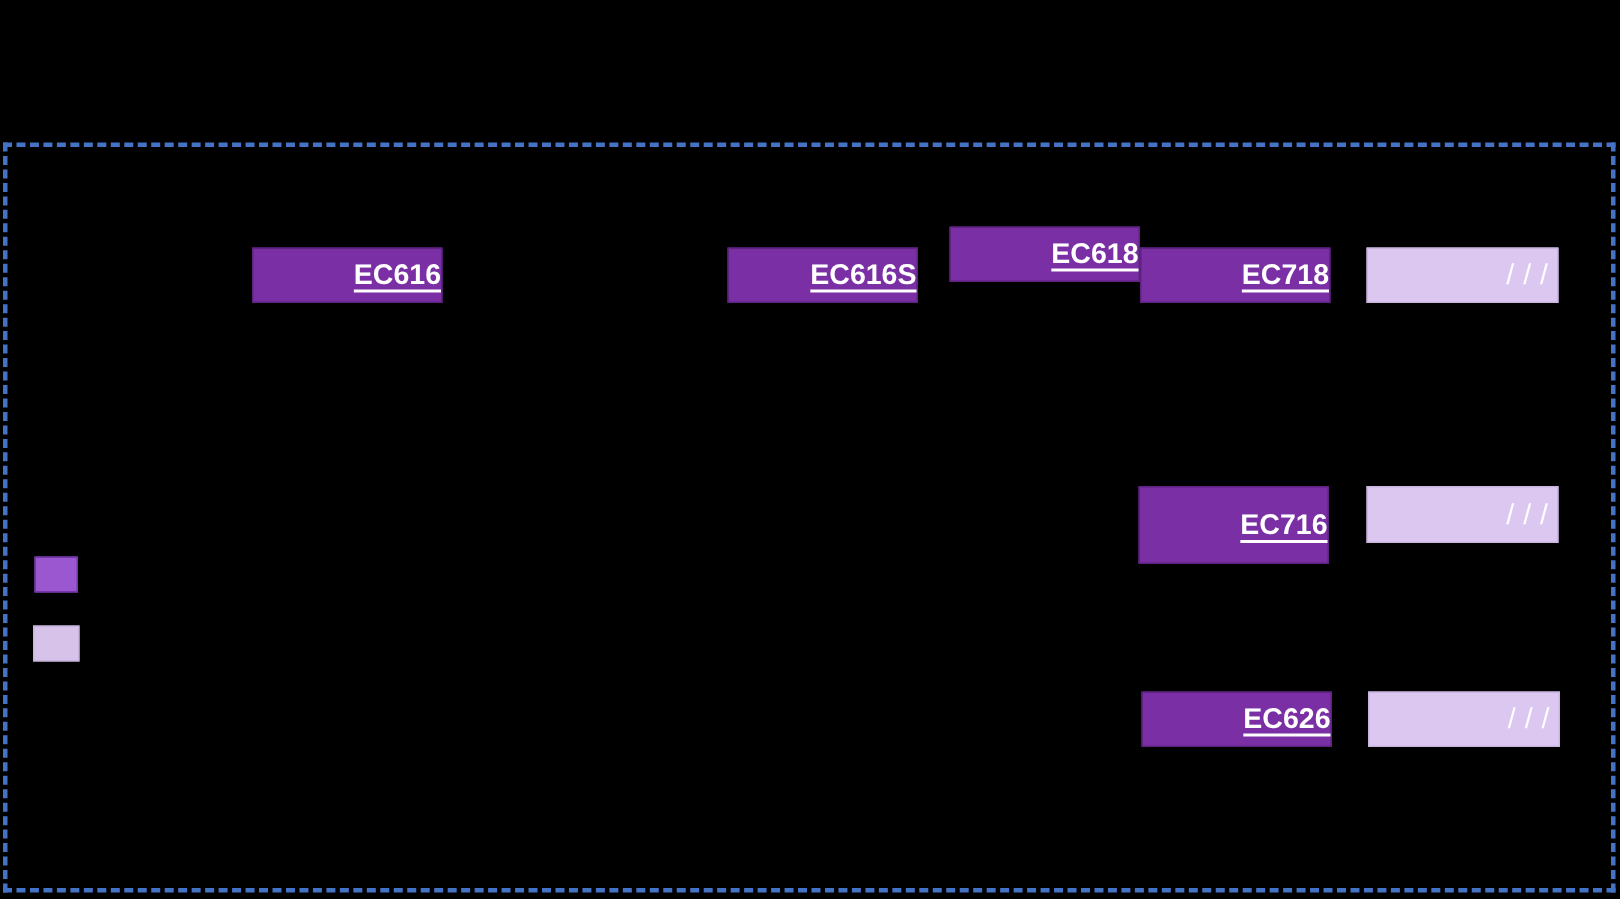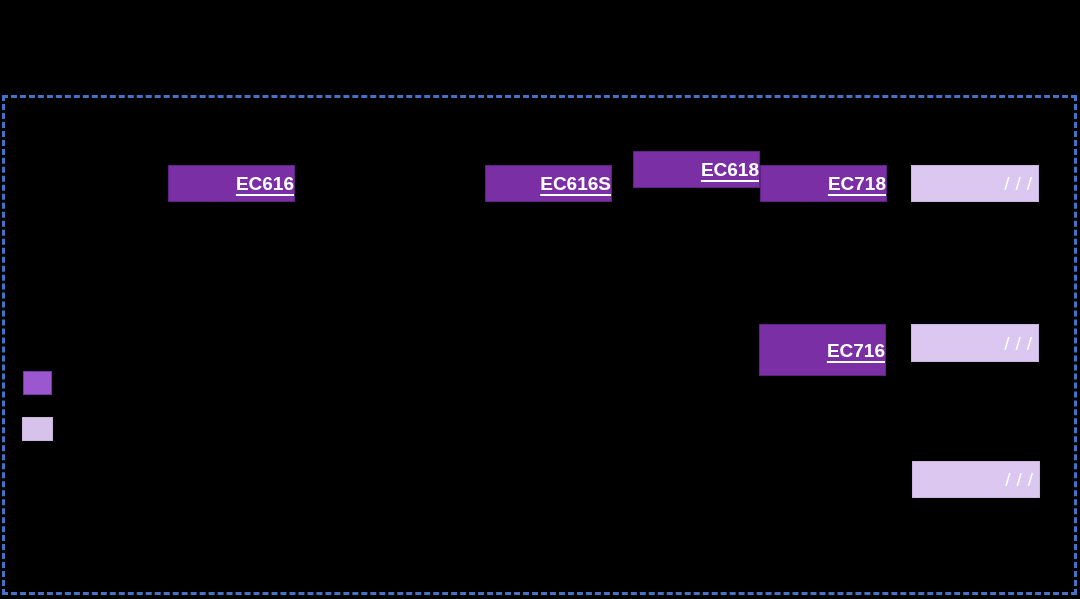--- a/index.html
+++ b/index.html
@@ -105,20 +105,23 @@
     <span>///</span>
   </div>
 
   <div class="box solid" id="b-ec716">
     <span class="lbl">EC716</span>
   </div>
   <div class="box hatch" id="b-f2">
     <span>///</span>
   </div>
 
+  <div class="box solid" id="b-ec626">
+    <span class="lbl">EC626</span>
+  </div>
   <div class="box hatch" id="b-f3">
     <span>///</span>
   </div>
 
   <div class="swatch" id="sw-released"></div>
   <div class="swatch" id="sw-future"></div>
 
 </div>
 
 </body></html>

